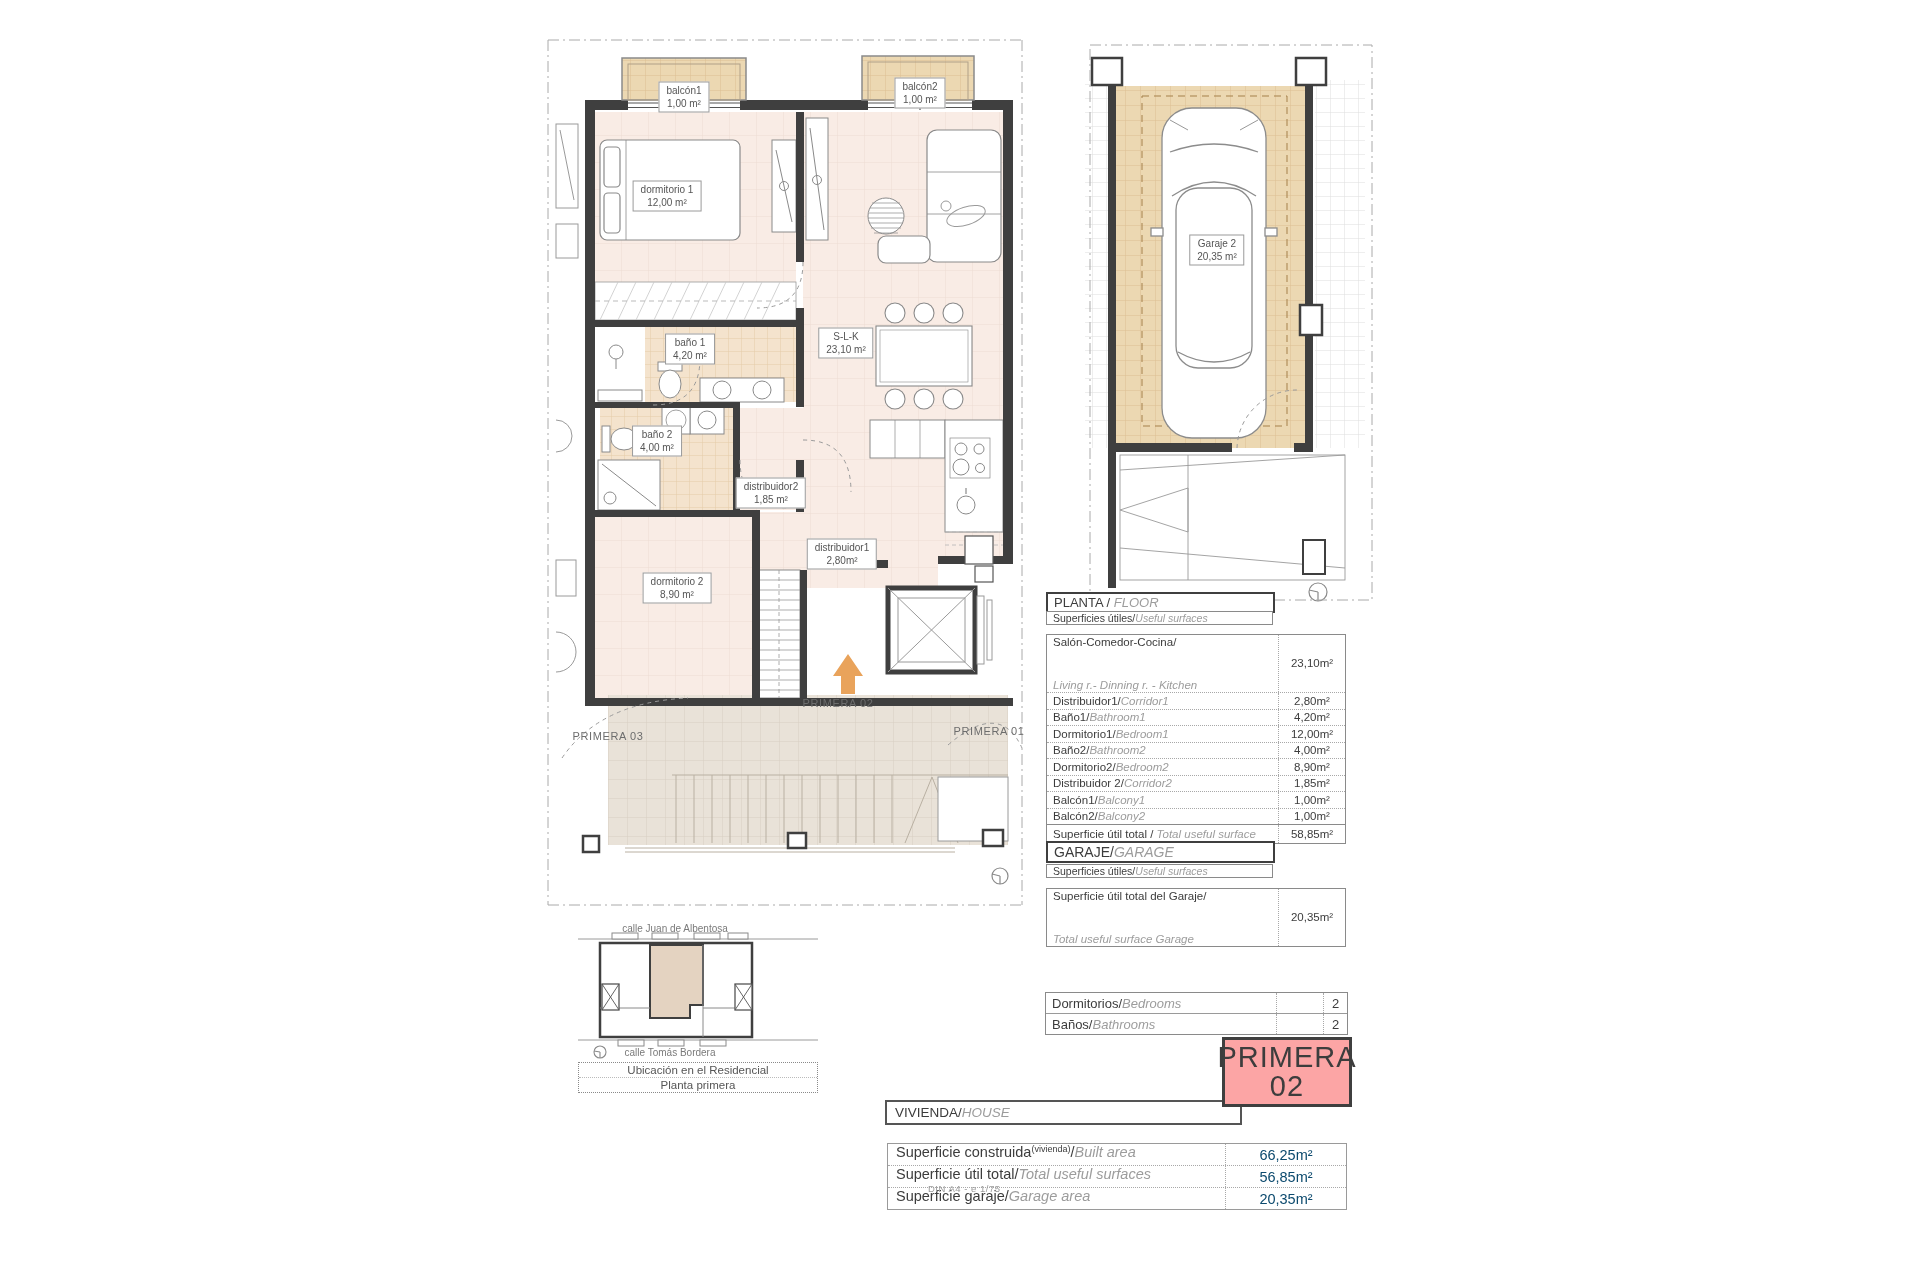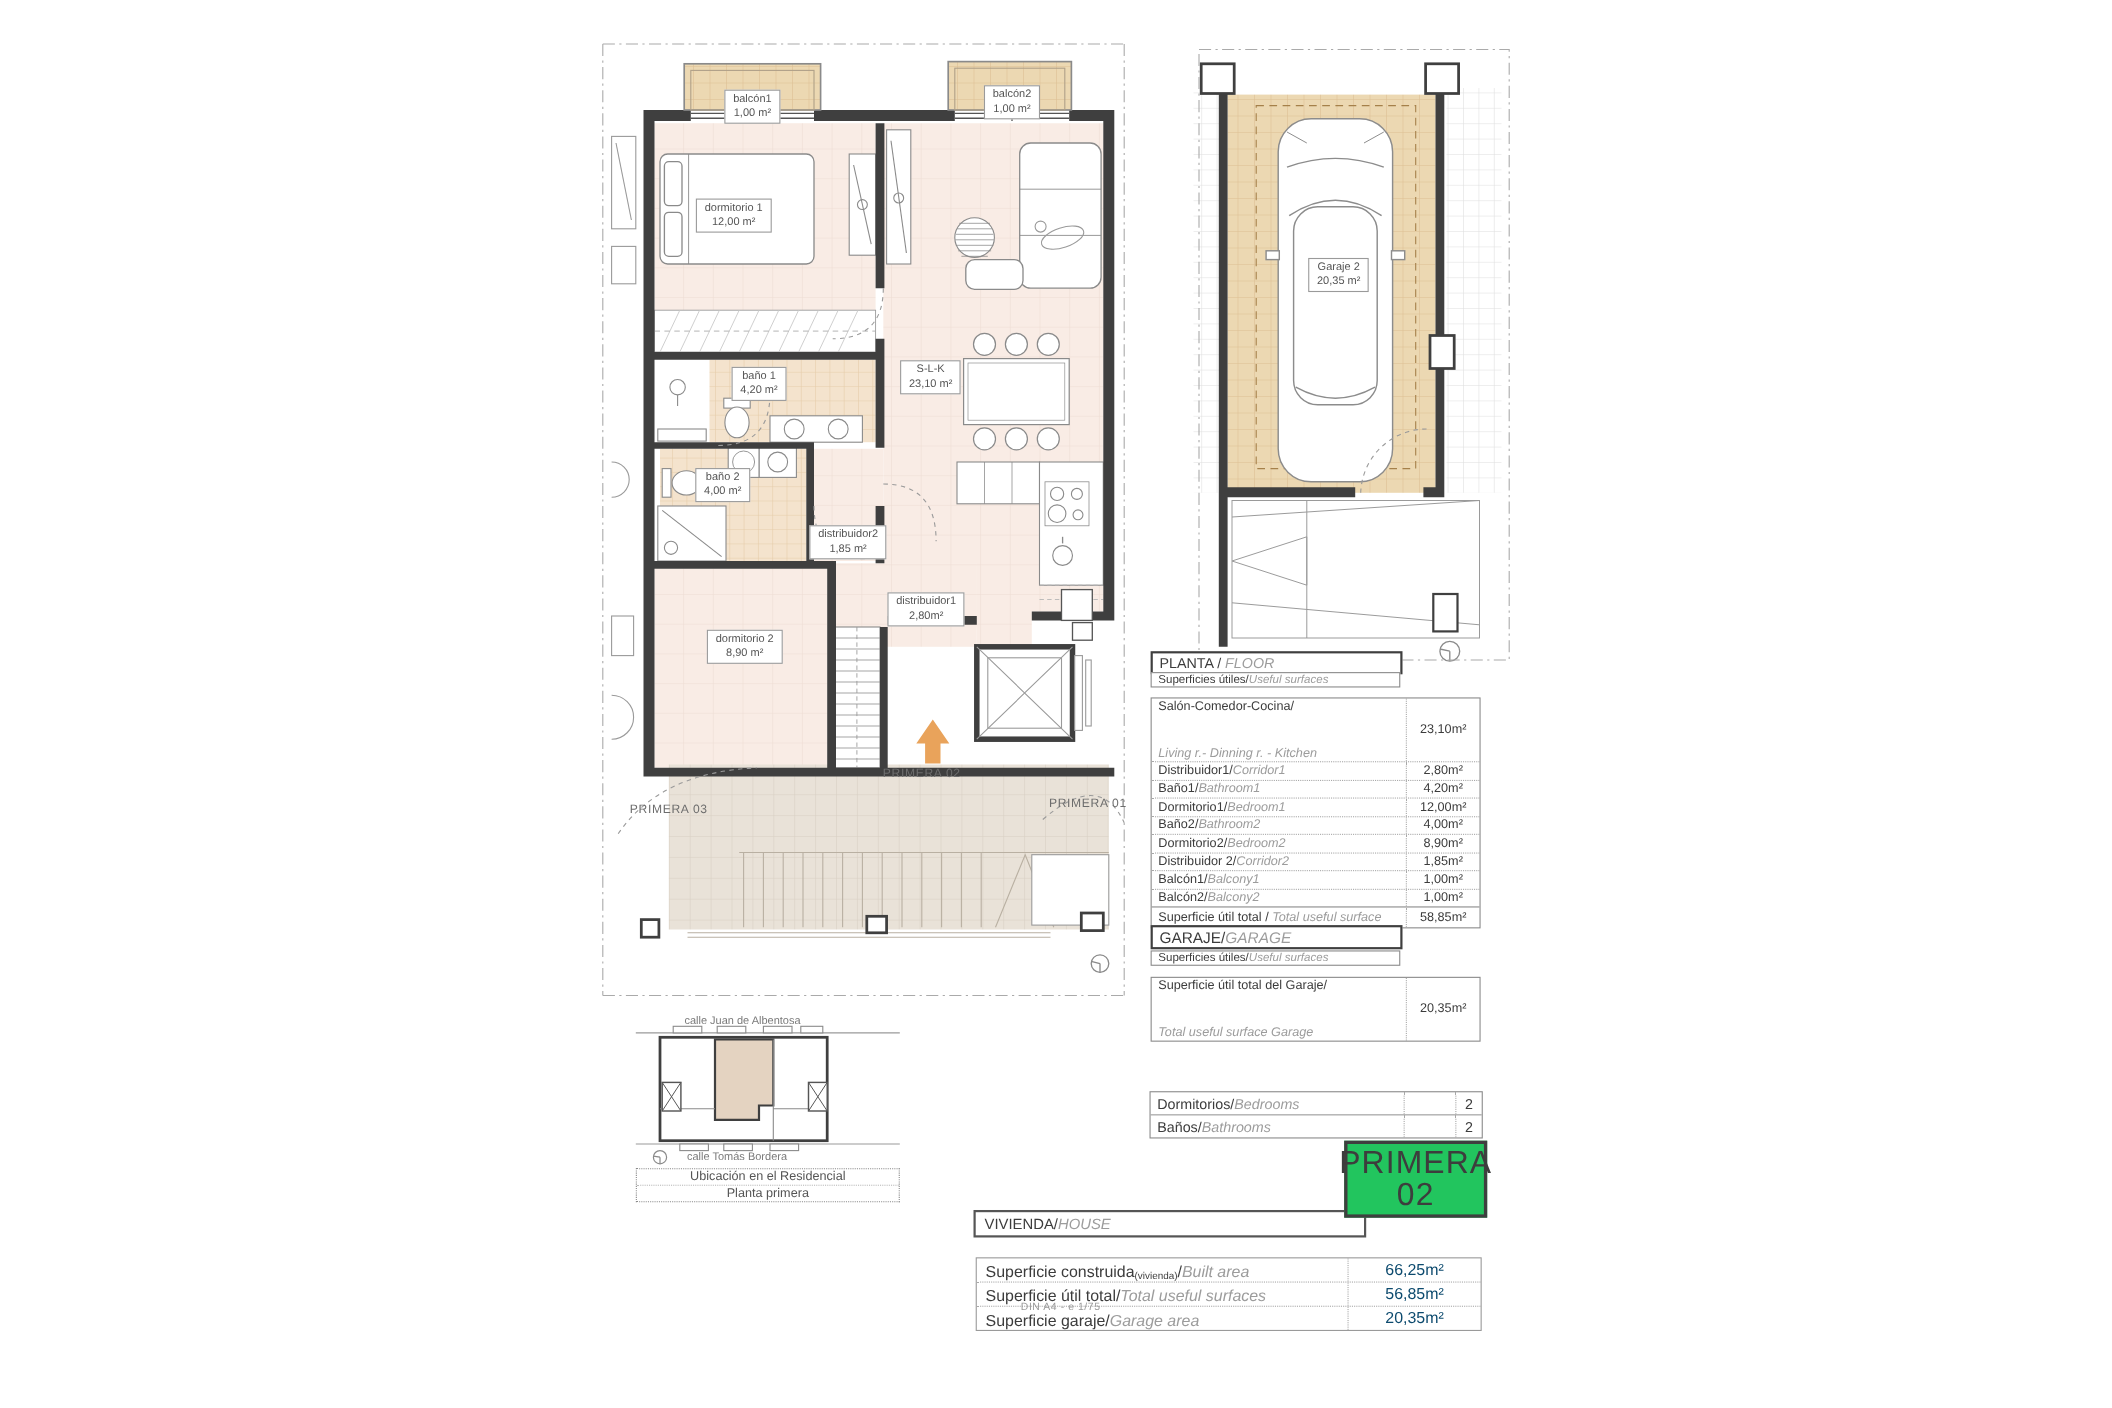--- a/index.html
+++ b/index.html
@@ -45,30 +45,30 @@
 
   
   .counts-table{position:absolute;left:1045px;top:992px;width:301px;border:1px solid #8a8a8a;background:#fff;z-index:5;}
   .c-row{display:flex;align-items:center;min-height:20px;font-size:13px;border-top:1px solid #9a9a9a;}
   .c-row:first-child{border-top:none;}
   .c-label{flex:1;padding:0 6px;}
   .c-mid{width:46px;align-self:stretch;border-left:1px dotted #a8a8a8;}
   .c-val{width:23px;align-self:stretch;border-left:1px dotted #a8a8a8;display:flex;align-items:center;justify-content:center;color:#3c3c3c;}
 
   .unit-badge{position:absolute;left:1222px;top:1037px;width:124px;height:64px;border:3px solid #3f3f3f;
-    display:flex;flex-direction:column;align-items:center;justify-content:center;z-index:6;background:#22c55e;}
+    display:flex;flex-direction:column;align-items:center;justify-content:center;z-index:6;background:#fca5a5;}
   .unit-badge span{font-size:29px;line-height:29px;color:#3d3d3d;letter-spacing:1px;}
 
   .viv-header{position:absolute;left:885px;top:1100px;width:337px;height:21px;border:2px solid #555;
     background:#fff;font-size:13.5px;line-height:21px;padding:0 8px;z-index:5;}
 
   .viv-table{position:absolute;left:887px;top:1143px;width:458px;border:1px solid #9a9a9a;background:#fff;z-index:5;}
   .v-row{display:flex;align-items:center;min-height:21px;font-size:14.5px;border-top:1px dotted #a8a8a8;}
   .v-row:first-child{border-top:none;}
-  .v-label{flex:1;padding:0 8px;border-right:1px dotted #a8a8a8;align-self:stretch;display:flex;align-items:flex-end;}
+  .v-label{flex:1;padding:0 8px;border-right:1px dotted #a8a8a8;align-self:stretch;display:flex;align-items:flex-start;}
   .v-value{width:120px;text-align:center;color:#0c4a6e;}
   .small-note{font-size:9px;color:#3c3c3c;}
 
   .footer-note{position:absolute;left:928px;top:1183px;font-size:9.5px;color:#9a9a9a;letter-spacing:.5px;z-index:5;}
 </style>
 </head>
 <body>
 
 <div class="sheet">
 

